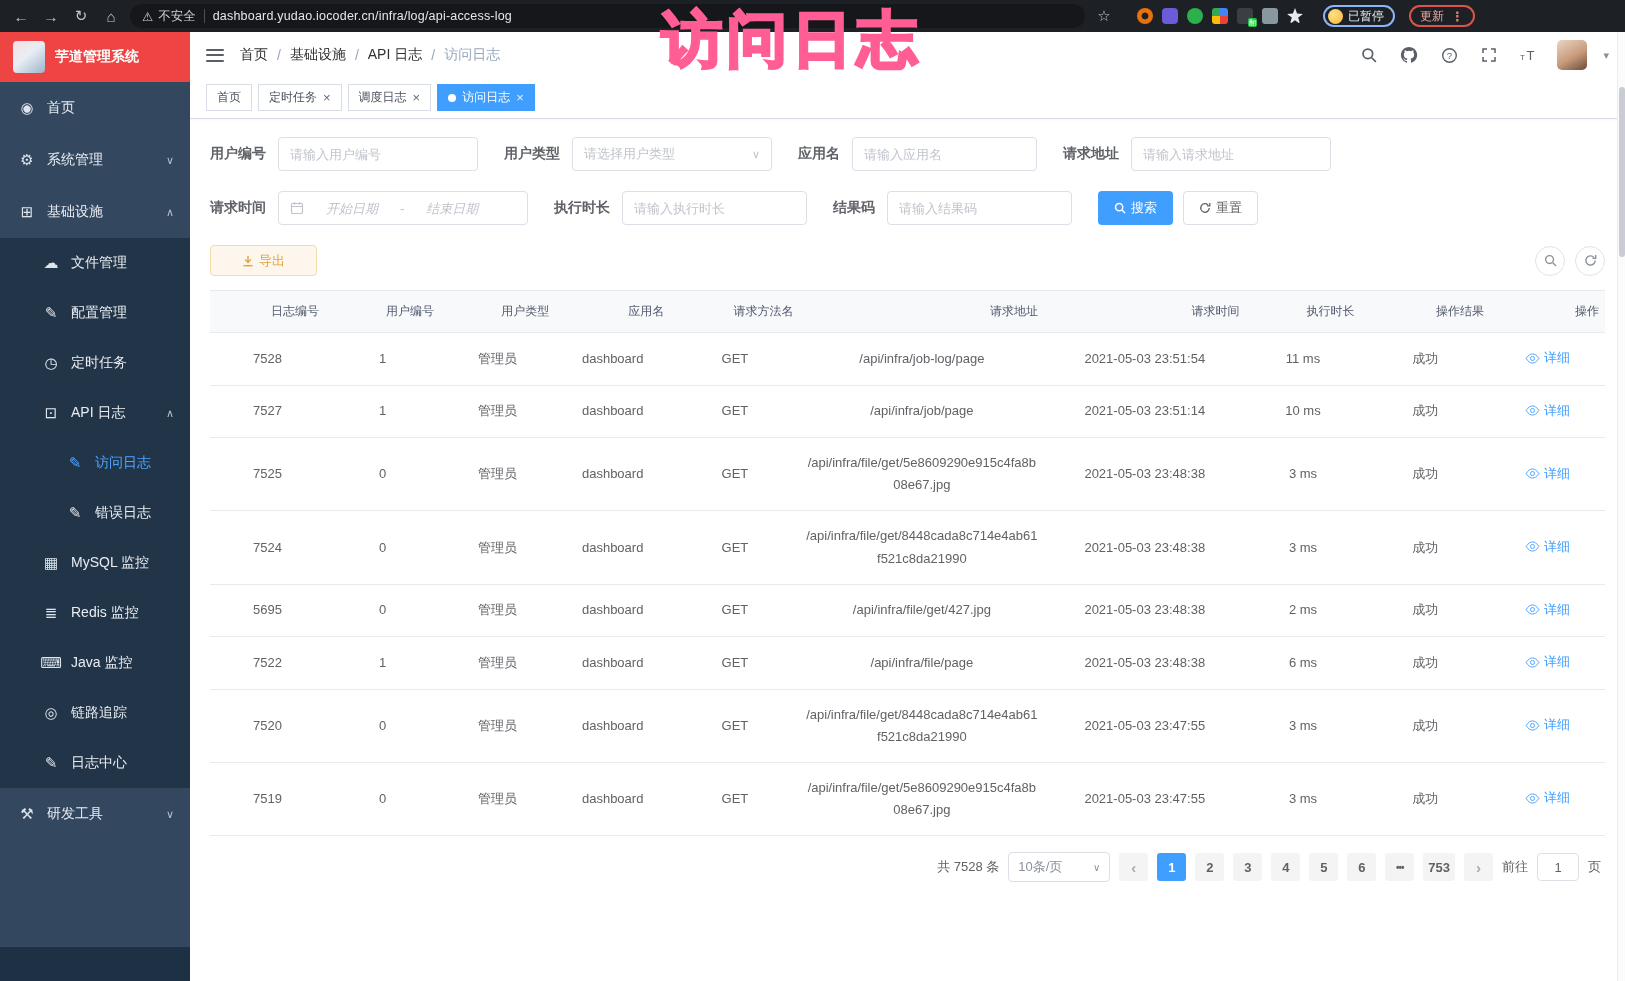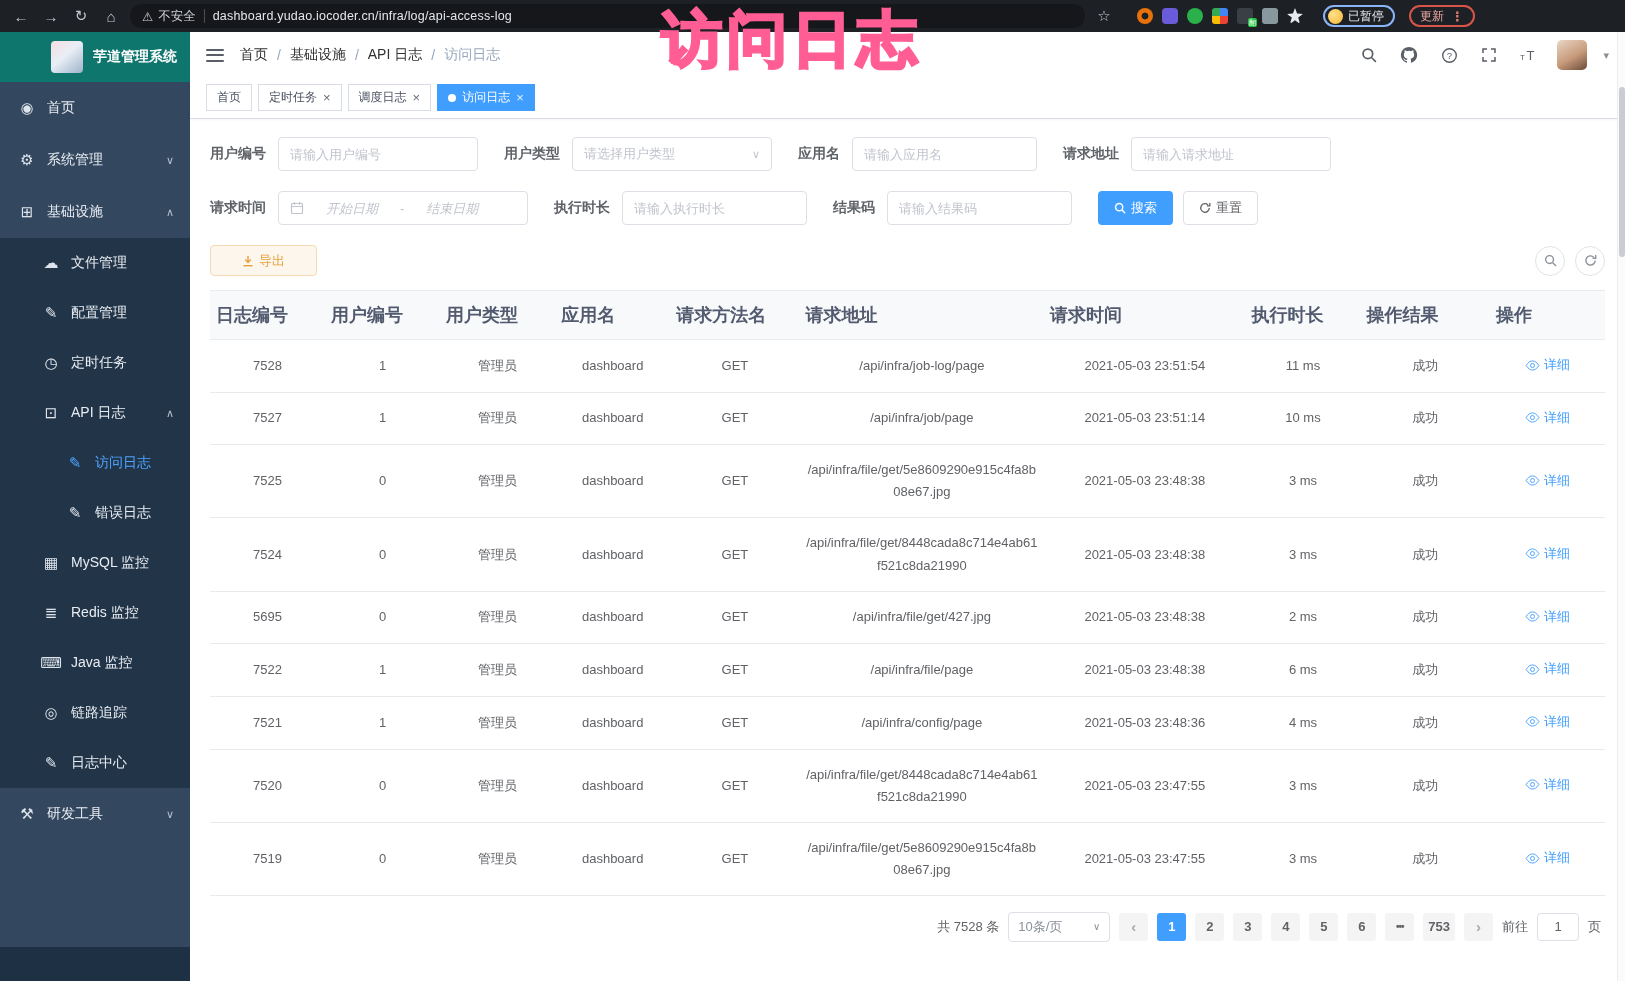--- a/index.html
+++ b/index.html
@@ -21,21 +21,21 @@
   .pill.profile { border:2px solid #8ab4f8; color:#e4e7ec; padding-left:3px; margin-left:12px; }
   .pill.update { border:2px solid #d9554a; color:#f0a9a1; margin-left:6px; gap:7px; }
   .emoji-dot { width:15px; height:15px; border-radius:50%; background:radial-gradient(circle at 35% 35%, #ffe08a, #f7b733); }
   .vdots { color:#e07b6f; font-size:13px; font-weight:bold; }
 
   
   .app { display:flex; height:949px; }
 
   
   .sidebar { width:190px; flex-shrink:0; background:#33475f; color:#e8ecf2; display:flex; flex-direction:column; }
-  .logo { height:50px; display:flex; align-items:center; gap:10px; padding:0 13px; background:#0f766e;justify-content:flex-end; }
+  .logo { height:50px; display:flex; align-items:center; gap:10px; padding:0 13px; background:#ef4444; }
   .logo-img { width:32px; height:32px; border-radius:4px; flex-shrink:0;
               background:linear-gradient(140deg,#f8dde4 0%,#e9eef5 45%,#9db3c9 100%); }
   .logo-title { font-size:14px; font-weight:bold; color:#fff; white-space:nowrap; }
   .s-item { height:52px; display:flex; align-items:center; padding:0 16px; font-size:14px; cursor:pointer; }
   .s-icon { width:22px; margin-right:9px; font-size:15px; text-align:center; color:#dde4ec; flex-shrink:0; }
   .s-arrow { margin-left:auto; font-size:11px; color:#b6c1cd; }
   .sub { background:#223548; }
   .sub .s-item { height:50px; padding-left:40px; }
   .sub .s-item.lv3 { padding-left:64px; }
   .s-item.active, .s-item.active .s-icon { color:#4da3ff; }
@@ -84,21 +84,21 @@
   .btn + .btn { margin-left:10px; }
 
   
   .toolbar { display:flex; align-items:center; margin-bottom:14px; }
   .btn.export { height:31px; background:#fdf6ec; border-color:#f5dab1; color:#e6a23c; padding:0 31px;justify-content:center; }
   .round-btns { margin-left:auto; display:flex; gap:10px; }
   .rbtn { width:30px; height:30px; border-radius:50%; border:1px solid #e0e3e8; background:#fff; color:#8a9099; display:flex; align-items:center; justify-content:center; cursor:pointer; }
 
   
   table { width:100%; border-collapse:collapse; table-layout:fixed; }
-  thead th { background:#f8f9fb; border-top:1px solid #e8eaec; border-bottom:1px solid #e8eaec; padding:12px 6px; font-size:18px; color:#515a6e; font-weight:bold; text-align:left; }
+  thead th { background:#f8f9fb; border-top:1px solid #e8eaec; border-bottom:1px solid #e8eaec; padding:12px 6px; font-size:12px; color:#515a6e; font-weight:normal; text-align:right; }
   tbody td { padding:14px 6px; font-size:13px; color:#606266; text-align:center; border-bottom:1px solid #e8eaec; word-break:break-all; line-height:1.7; }
   .detail-link { color:#409eff; display:inline-flex; align-items:center; gap:4px; cursor:pointer; white-space:nowrap; }
 
   
   .pager { display:flex; align-items:center; justify-content:flex-end; gap:9px; margin:16px 4px 0; font-size:13px; color:#606266; }
   .size-sel { width:102px; height:30px; border:1px solid #dcdfe6; border-radius:4px; display:flex; align-items:center; justify-content:space-between; padding:0 9px; color:#8a9099; cursor:pointer; }
   .p-btn { min-width:29px; height:28px; padding:0 5px; background:#f4f4f5; border-radius:3px; display:flex; align-items:center; justify-content:center; color:#606266; font-weight:bold; cursor:pointer; }
   .p-btn.active { background:#409eff; color:#fff; }
   .p-btn.arrow { color:#a8abb2; font-size:15px; }
   .goto-box { width:42px; height:28px; border:1px solid #dcdfe6; border-radius:4px; text-align:center; font-size:13px; color:#606266; outline:none; }
@@ -529,38 +529,20 @@
             <td>成功</td>
             <td><span class="detail-link">
                   <svg width="15" height="11" viewBox="0 0 16 12" fill="none" stroke="currentColor">
                     <path d="M1 6c2.2-3.3 4.5-5 7-5s4.8 1.7 7 5c-2.2 3.3-4.5 5-7 5S3.2 9.3 1 6z"></path>
                     <circle cx="8" cy="6" r="2.2"></circle>
                   </svg>
                   <span>详细</span>
                 </span></td>
           </tr>
           <tr>
-            <td>7521</td>
-            <td>1</td>
-            <td>管理员</td>
-            <td>dashboard</td>
-            <td>GET</td>
-            <td>/api/infra/config/page</td>
-            <td>2021-05-03 23:48:36</td>
-            <td>4 ms</td>
-            <td>成功</td>
-            <td><span class="detail-link">
-                  <svg width="15" height="11" viewBox="0 0 16 12" fill="none" stroke="currentColor">
-                    <path d="M1 6c2.2-3.3 4.5-5 7-5s4.8 1.7 7 5c-2.2 3.3-4.5 5-7 5S3.2 9.3 1 6z"></path>
-                    <circle cx="8" cy="6" r="2.2"></circle>
-                  </svg>
-                  <span>详细</span>
-                </span></td>
-          </tr>
-          <tr>
             <td>7520</td>
             <td>0</td>
             <td>管理员</td>
             <td>dashboard</td>
             <td>GET</td>
             <td>/api/infra/file/get/8448cada8c714e4ab61f521c8da21990</td>
             <td>2021-05-03 23:47:55</td>
             <td>3 ms</td>
             <td>成功</td>
             <td><span class="detail-link">

